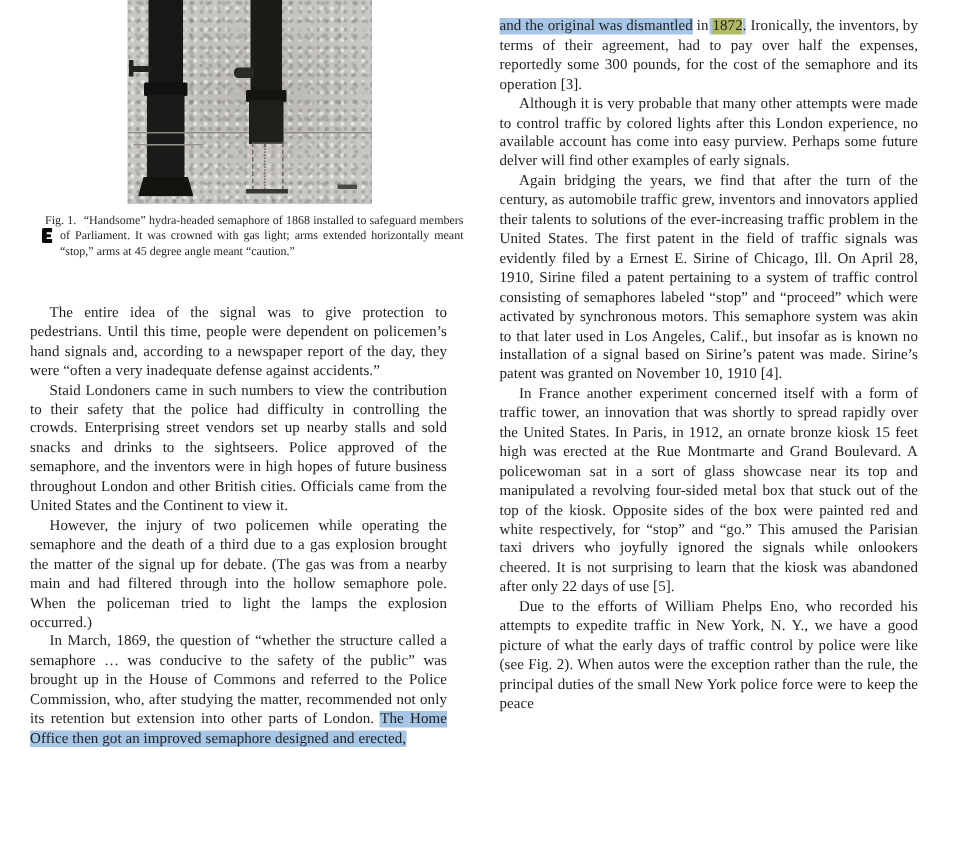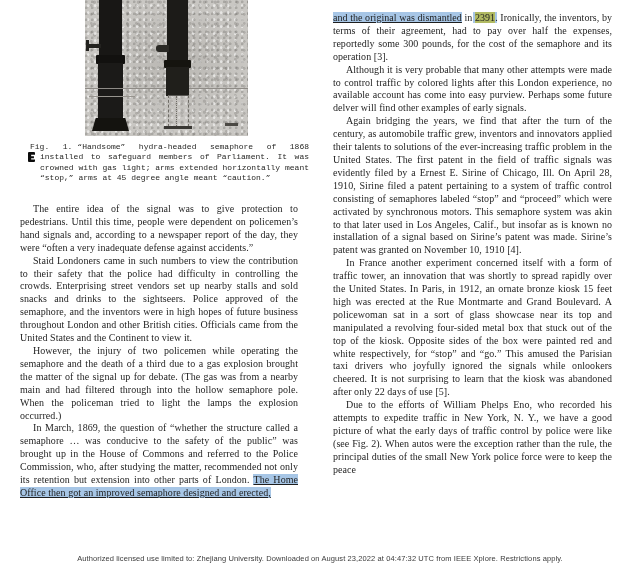--- a/index.html
+++ b/index.html
@@ -40,41 +40,40 @@
   .t-ghost-inner-r{left:91px;top:96px;width:1px;height:30px;border-left:1px dotted #6f6c66;}
   .t-foot-r{left:79px;top:126px;width:28px;height:3px;background:#3a3834;}
   .t-arm-r{left:71px;top:45px;width:13px;height:7px;background:#2b2a26;border-radius:3px 0 0 3px;}
   .photo-dash{left:140px;top:123px;width:13px;height:3px;background:#4b4944;}
 
   
   .caption{
     position:absolute;left:30px;top:142px;width:279px;
     font-size:8px;line-height:10.4px;text-align:justify;
     color:#272725;
-    font-family:Liberation Mono, monospace;
   }
   .caption .cap-body{display:block;padding-left:10px;text-indent:-10px;}
   .cap-label{margin-right:5px;}
   .caption-mark{
     position:absolute;left:-2px;top:10px;width:7px;height:10px;
     background:#0c0c0c;border-radius:1px;
     clip-path:polygon(0 0,100% 0,100% 28%,45% 28%,45% 42%,85% 42%,85% 62%,45% 62%,45% 74%,100% 74%,100% 100%,0 100%);
   }
 
   
   .body-col{
     position:absolute;top:0;
     font-size:10px;line-height:12.9px;text-align:justify;
     letter-spacing:.05px;
   }
   #left-col{left:20px;top:203px;width:278px;}
   #right-col{left:333px;top:12px;width:279px;}
   .para{margin:0;}
   .para.indent{text-indent:13px;}
-  .hl-blue{background:var(--hl-blue);text-decoration:underline;}
+  .hl-blue{background:var(--hl-blue);}
   .hl-green{background:var(--hl-green);box-shadow:-2px 0 0 var(--hl-blue), 2px 0 0 var(--hl-blue);}
 
   
   .footer{
     position:absolute;left:0;top:554px;width:640px;
     text-align:center;
     font-family:"Liberation Sans", sans-serif;
     font-size:7.5px;color:#3b3b3b;letter-spacing:.1px;
   }
 </style>
@@ -109,22 +108,21 @@
     </span>
   </div>
 
   <div class="body-col" id="left-col">
       <p class="para indent"><span>The entire idea of the signal was to give protection to pedestrians. Until this time, people were dependent on policemen’s hand signals and, according to a newspaper report of the day, they were “often a very inadequate defense against accidents.”</span></p>
       <p class="para indent"><span>Staid Londoners came in such numbers to view the contribution to their safety that the police had difficulty in controlling the crowds. Enterprising street vendors set up nearby stalls and sold snacks and drinks to the sightseers. Police approved of the semaphore, and the inventors were in high hopes of future business throughout London and other British cities. Officials came from the United States and the Continent to view it.</span></p>
       <p class="para indent"><span>However, the injury of two policemen while operating the semaphore and the death of a third due to a gas explosion brought the matter of the signal up for debate. (The gas was from a nearby main and had filtered through into the hollow semaphore pole. When the policeman tried to light the lamps the explosion occurred.)</span></p>
       <p class="para indent"><span>In March, 1869, the question of “whether the structure called a semaphore … was conducive to the safety of the public” was brought up in the House of Commons and referred to the Police Commission, who, after studying the matter, recommended not only its retention but extension into other parts of London. </span><span class="hl-blue">The Home Office then got an improved semaphore designed and erected,</span></p>
     </div>
   <div class="body-col" id="right-col">
-      <p class="para"><span class="hl-blue">and the original was dismantled</span><span> in </span><span class="hl-green">2391</span><span>. Ironically, the inventors, by terms of their agreement, had to pay over half the expenses, reportedly some 300 pounds, for the cost of the semaphore and its operation [3].</span></p>
+      <p class="para"><span class="hl-blue">and the original was dismantled</span><span> in </span><span class="hl-green">1872</span><span>. Ironically, the inventors, by terms of their agreement, had to pay over half the expenses, reportedly some 300 pounds, for the cost of the semaphore and its operation [3].</span></p>
       <p class="para indent"><span>Although it is very probable that many other attempts were made to control traffic by colored lights after this London experience, no available account has come into easy purview. Perhaps some future delver will find other examples of early signals.</span></p>
       <p class="para indent"><span>Again bridging the years, we find that after the turn of the century, as automobile traffic grew, inventors and innovators applied their talents to solutions of the ever-increasing traffic problem in the United States. The first patent in the field of traffic signals was evidently filed by a Ernest E. Sirine of Chicago, Ill. On April 28, 1910, Sirine filed a patent pertaining to a system of traffic control consisting of semaphores labeled “stop” and “proceed” which were activated by synchronous motors. This semaphore system was akin to that later used in Los Angeles, Calif., but insofar as is known no installation of a signal based on Sirine’s patent was made. Sirine’s patent was granted on November 10, 1910 [4].</span></p>
       <p class="para indent"><span>In France another experiment concerned itself with a form of traffic tower, an innovation that was shortly to spread rapidly over the United States. In Paris, in 1912, an ornate bronze kiosk 15 feet high was erected at the Rue Montmarte and Grand Boulevard. A policewoman sat in a sort of glass showcase near its top and manipulated a revolving four-sided metal box that stuck out of the top of the kiosk. Opposite sides of the box were painted red and white respectively, for “stop” and “go.” This amused the Parisian taxi drivers who joyfully ignored the signals while onlookers cheered. It is not surprising to learn that the kiosk was abandoned after only 22 days of use [5].</span></p>
       <p class="para indent"><span>Due to the efforts of William Phelps Eno, who recorded his attempts to expedite traffic in New York, N. Y., we have a good picture of what the early days of traffic control by police were like (see Fig. 2). When autos were the exception rather than the rule, the principal duties of the small New York police force were to keep the peace</span></p>
     </div>
 
-  <div class="footer">Authorized licensed use limited to: Zhejiang University. Downloaded on August 23,2022 at 04:47:32 UTC from IEEE Xplore.  Restrictions apply.</div>
 
 </div>
 
 </body></html>

